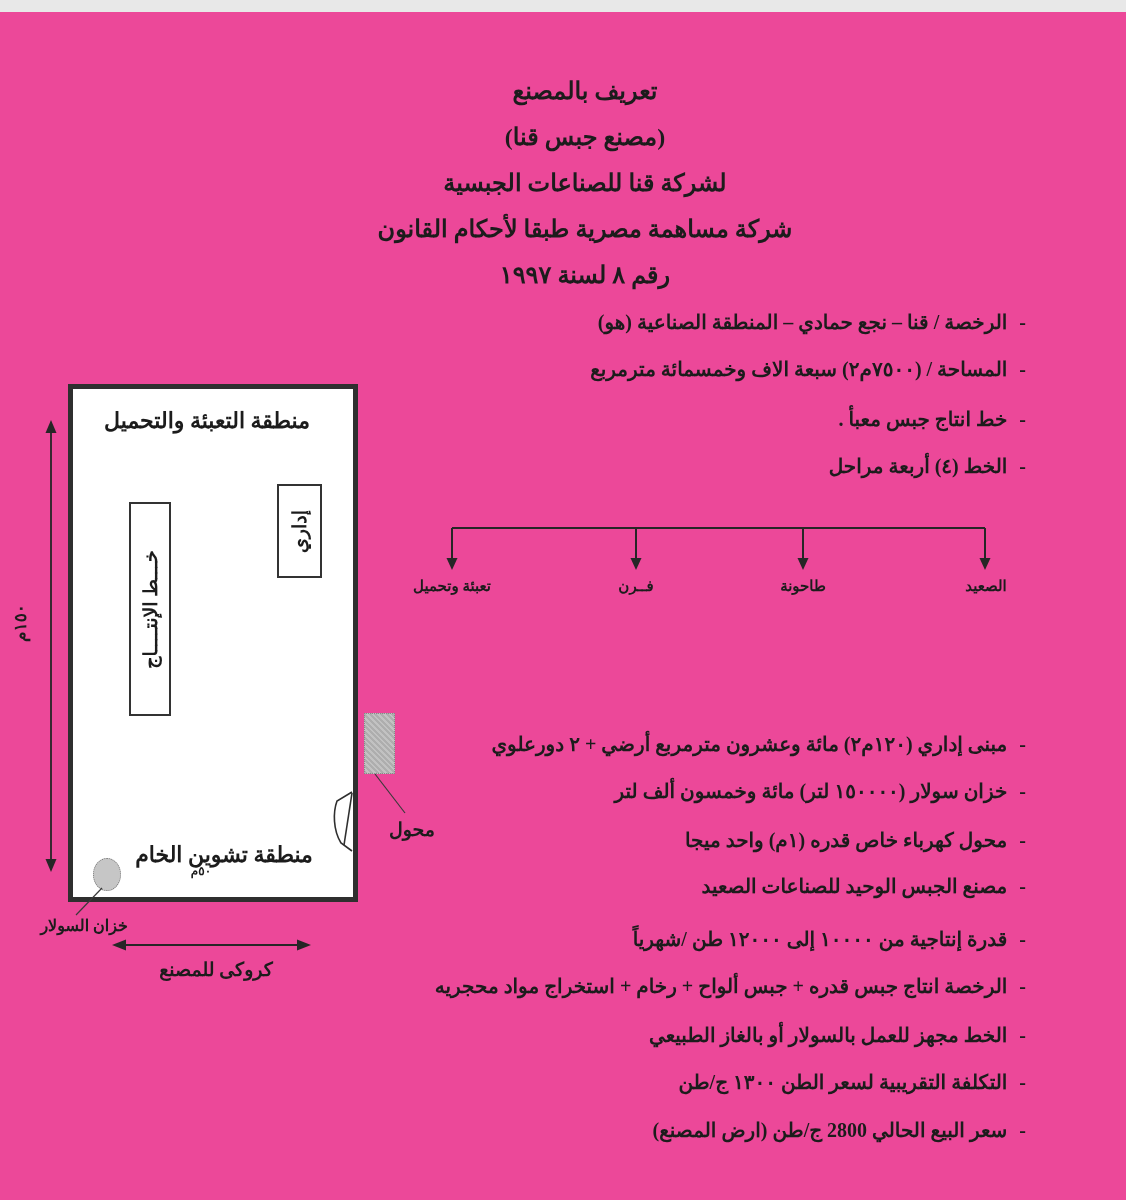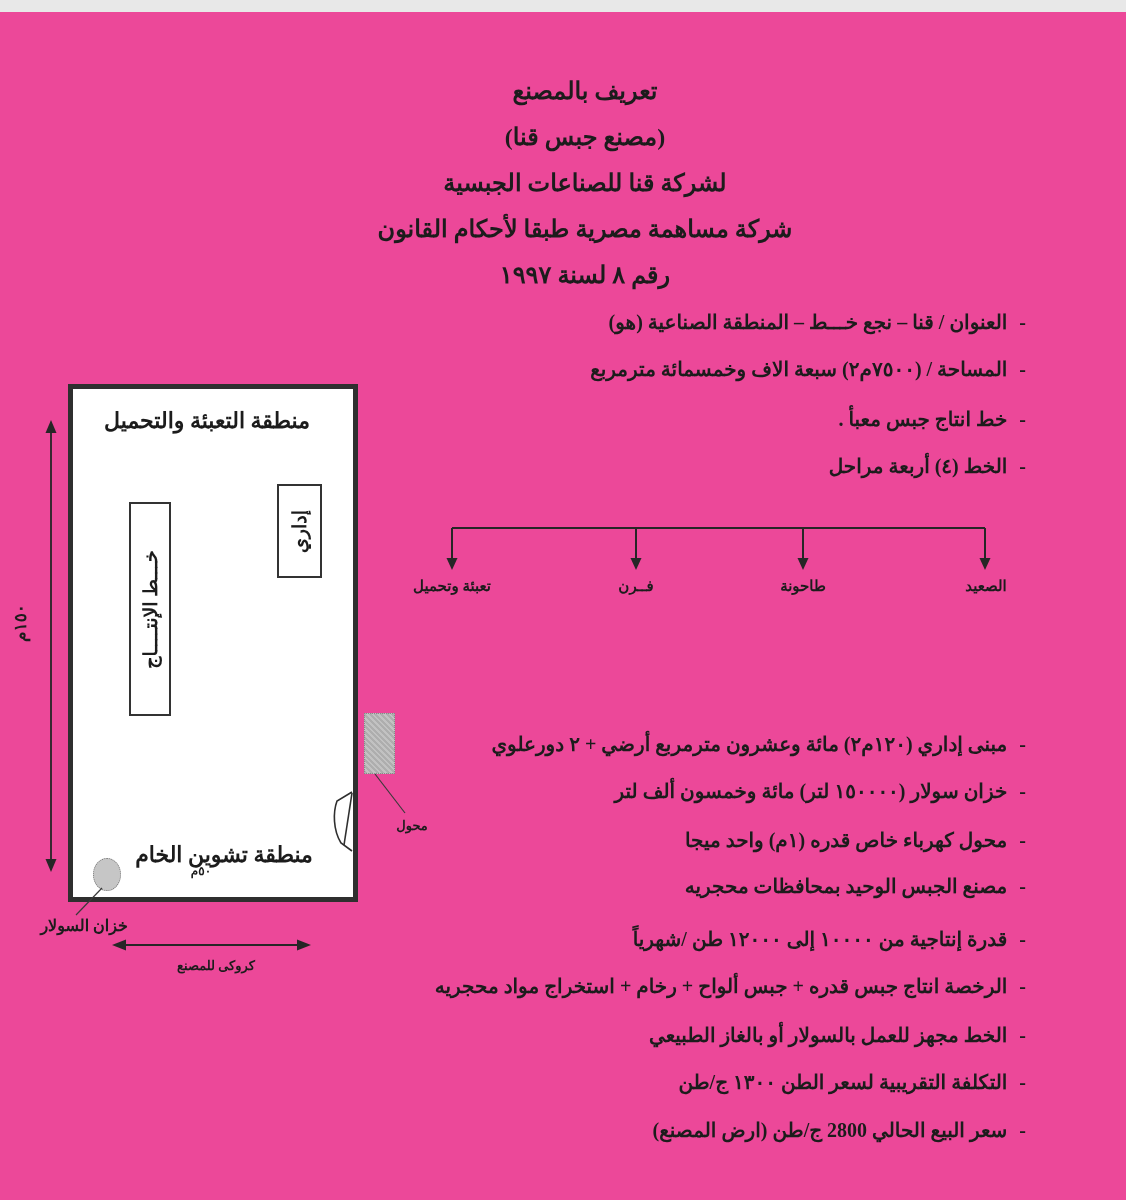--- a/index.html
+++ b/index.html
@@ -28,30 +28,30 @@
   .area-label{font-size:22px;font-weight:700;direction:rtl;text-align:center;white-space:nowrap;}
   .rot-box{border:2px solid #333;display:flex;align-items:center;justify-content:center;
     background:#fff;box-sizing:border-box;}
   .rot-text{transform:rotate(-90deg);white-space:nowrap;font-weight:700;direction:rtl;}
   #admin-box{left:277px;top:472px;width:45px;height:94px;}
   #admin-box .rot-text{font-size:19px;}
   #production-box{left:129px;top:490px;width:42px;height:214px;}
   #production-box .rot-text{font-size:19px;}
   #packing-label{left:82px;top:396px;width:250px;}
   #raw-label{left:109px;top:830px;width:230px;}
-  #caption-label{left:116px;top:946px;width:200px;font-size:13px;font-weight:700;
+  #caption-label{left:116px;top:946px;width:200px;font-size:19px;font-weight:700;
     direction:rtl;text-align:center;}
   #tank-ellipse{left:93px;top:846px;width:28px;height:33px;border-radius:50%;
     background:#c6c6c6;border:1px dotted #7a7a7a;box-sizing:border-box;}
   #tank-label{left:20px;top:904px;width:108px;font-size:16px;font-weight:700;
     direction:rtl;text-align:right;white-space:nowrap;}
   #transformer-box{left:364px;top:701px;width:31px;height:61px;
     background:repeating-linear-gradient(45deg,#aeaeae 0 2px,#c2c2c2 2px 4px);
     border:1px dotted #888;box-sizing:border-box;}
-  #transformer-label{left:382px;top:806px;width:60px;font-size:13px;font-weight:700;
+  #transformer-label{left:382px;top:806px;width:60px;font-size:19px;font-weight:700;
     direction:rtl;text-align:center;}
   #dim-height-label{left:10px;top:630px;transform:rotate(-90deg);transform-origin:0 0;
     font-size:17px;font-weight:700;direction:rtl;white-space:nowrap;}
   #dim-width-label{left:170px;top:852px;width:62px;font-size:12px;font-weight:700;
     direction:rtl;text-align:center;}
   
   #overlay{left:0;top:0;pointer-events:none;}
 </style>
 </head>
 <body>
@@ -61,21 +61,21 @@
   <div class="abs" id="title-block">
     <div class="title-line">تعريف بالمصنع</div>
     <div class="title-line">(مصنع جبس قنا)</div>
     <div class="title-line">لشركة قنا للصناعات الجبسية</div>
     <div class="title-line">شركة مساهمة مصرية طبقا لأحكام القانون</div>
     <div class="title-line">رقم ٨ لسنة ١٩٩٧</div>
   </div>
 
   <div class="abs fact" style="top:294px">
     <span class="dash">-</span>
-    <span class="txt">العنوان / قنا – نجع خـــط – المنطقة الصناعية (هو)</span>
+    <span class="txt">الرخصة / قنا – نجع حمادي – المنطقة الصناعية (هو)</span>
   </div>
   <div class="abs fact" style="top:341px">
     <span class="dash">-</span>
     <span class="txt">المساحة / (٧٥٠٠م٢) سبعة الاف وخمسمائة مترمربع</span>
   </div>
   <div class="abs fact" style="top:391px">
     <span class="dash">-</span>
     <span class="txt">خط انتاج جبس معبأ .</span>
   </div>
   <div class="abs fact" style="top:438px">
@@ -120,21 +120,21 @@
   <div class="abs fact" style="top:763px">
     <span class="dash">-</span>
     <span class="txt">خزان سولار (١٥٠٠٠٠ لتر) مائة وخمسون ألف لتر</span>
   </div>
   <div class="abs fact" style="top:812px">
     <span class="dash">-</span>
     <span class="txt">محول كهرباء خاص قدره (١م) واحد ميجا</span>
   </div>
   <div class="abs fact" style="top:858px">
     <span class="dash">-</span>
-    <span class="txt">مصنع الجبس الوحيد بمحافظات محجريه</span>
+    <span class="txt">مصنع الجبس الوحيد للصناعات الصعيد</span>
   </div>
   <div class="abs fact" style="top:911px">
     <span class="dash">-</span>
     <span class="txt">قدرة إنتاجية من ١٠٠٠٠ إلى ١٢٠٠٠ طن /شهرياً</span>
   </div>
   <div class="abs fact" style="top:958px">
     <span class="dash">-</span>
     <span class="txt">الرخصة انتاج جبس قدره + جبس ألواح + رخام + استخراج مواد محجريه</span>
   </div>
   <div class="abs fact" style="top:1007px">

